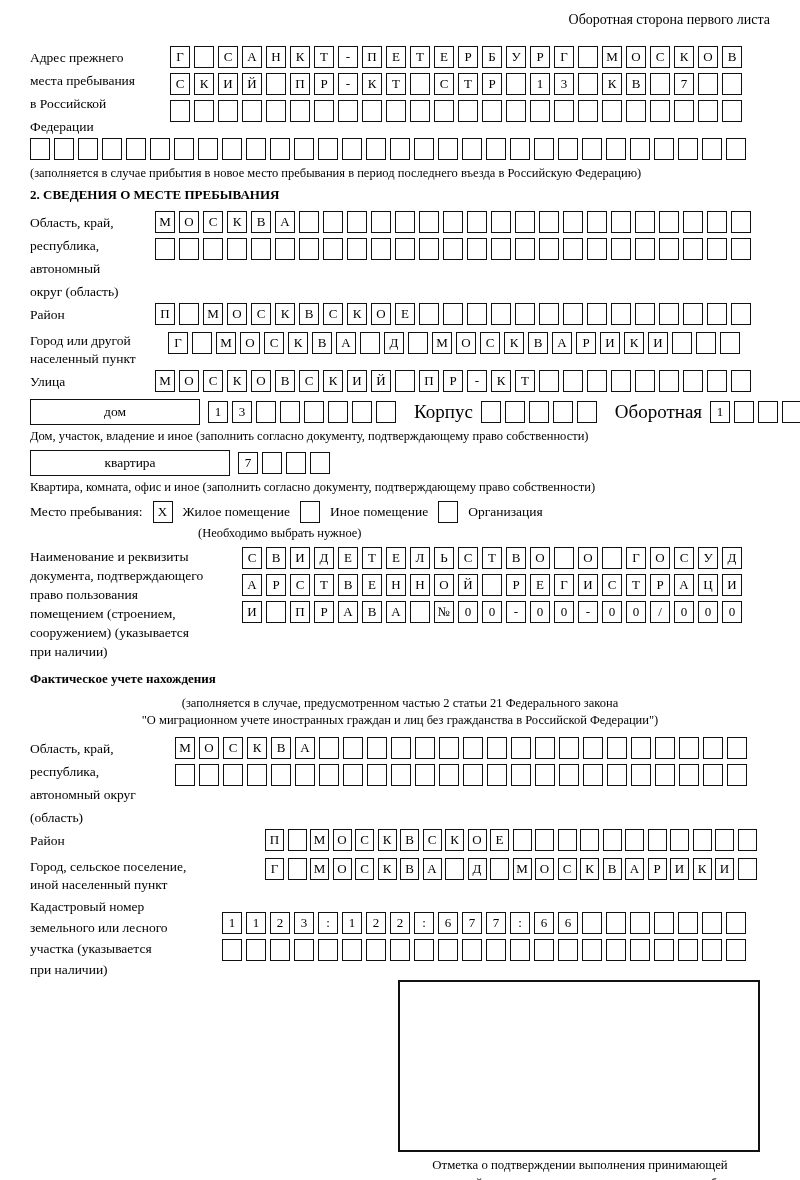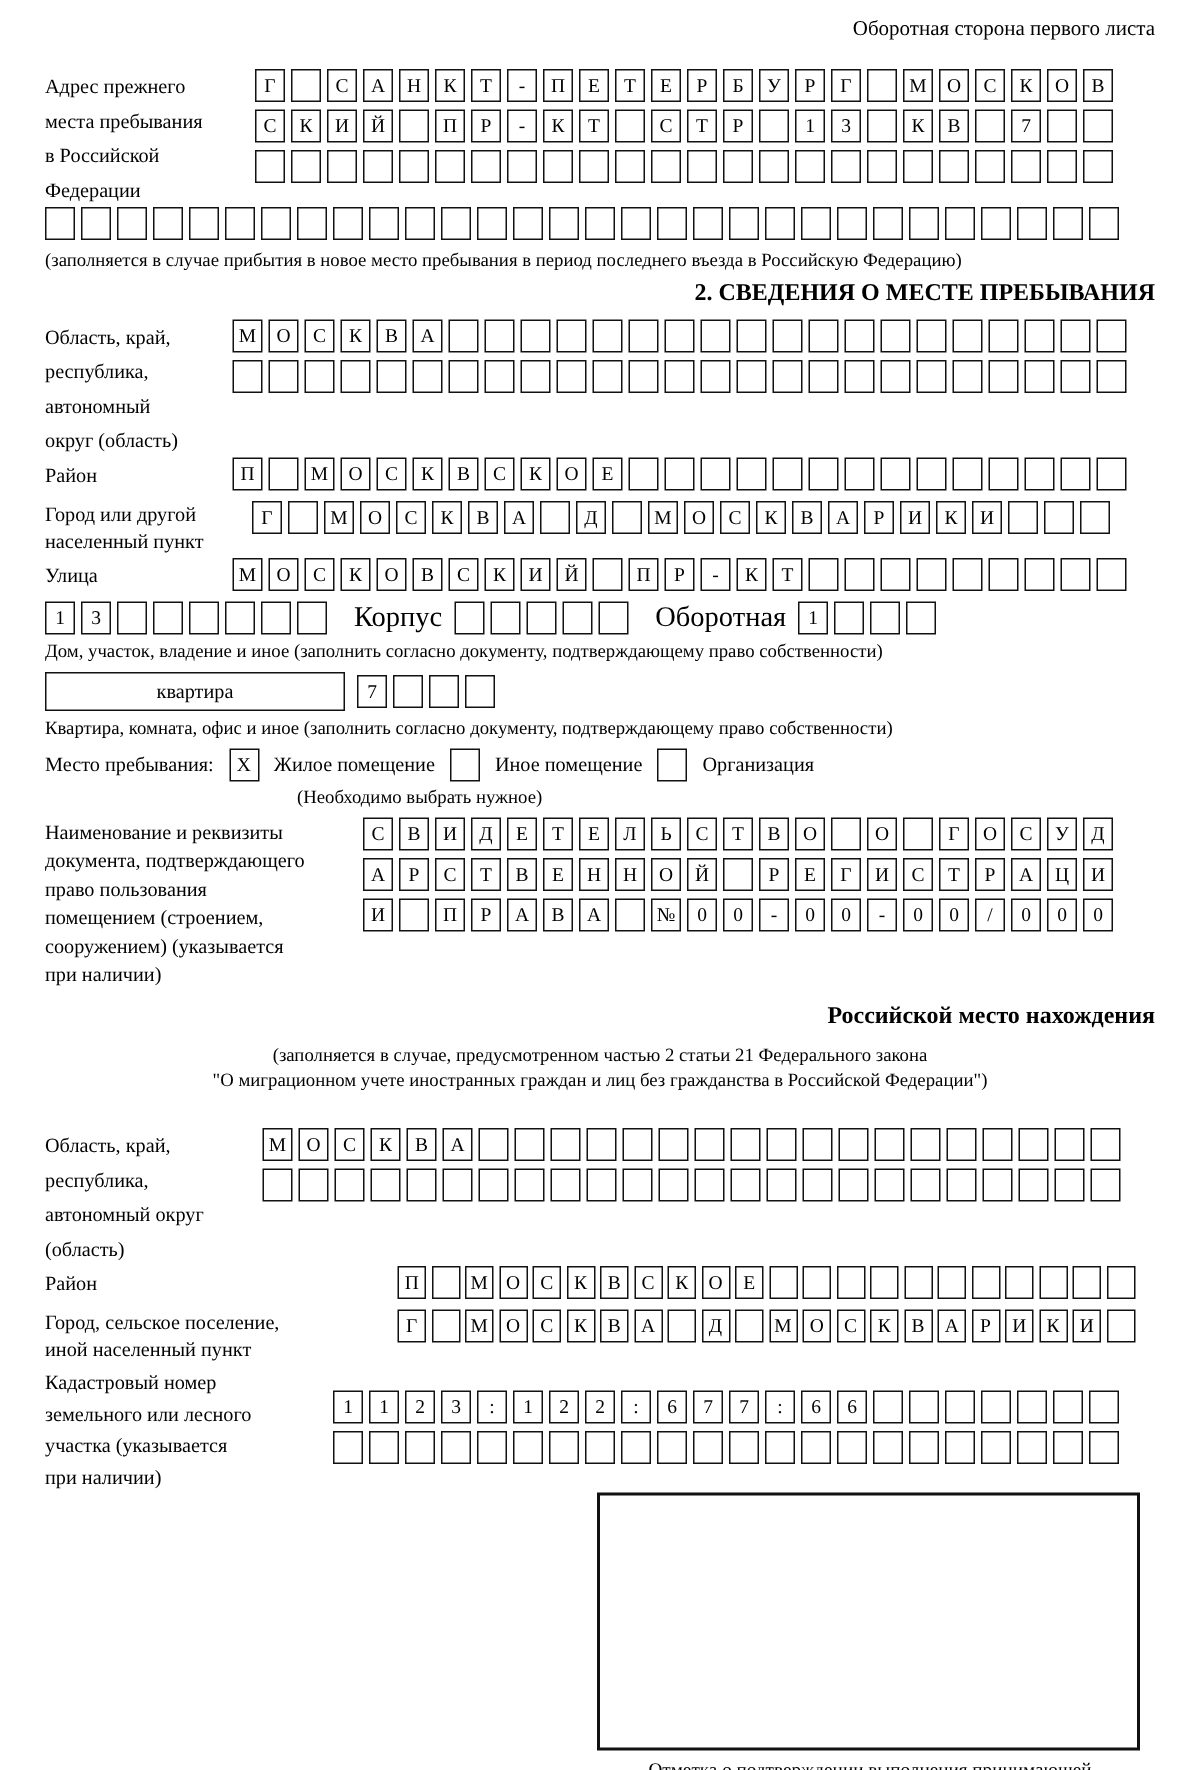--- a/index.html
+++ b/index.html
@@ -11,32 +11,32 @@
   .w140{width:140px;} .w125{width:125px;} .w138{width:138px;}
   .w212{width:212px;} .w145{width:145px;} .w235{width:235px;} .w192{width:192px;}
   .rows{flex:1;min-width:0;}
   .cellrow{display:flex;margin-bottom:5px;}
   .cell{flex:none;width:20px;height:22px;box-sizing:border-box;border:1.6px solid #111;
         margin-right:4px;display:flex;align-items:center;justify-content:center;
         font-size:13px;font-family:"Liberation Serif",serif;}
   .tight .cell{width:19px;margin-right:3.5px;}
   .note{font-size:12.5px;line-height:16px;margin:2px 0 6px 0;}
   .center{text-align:left;}
-  .title{font-size:16px;font-weight:bold;text-align:right;margin:4px 0 8px 0;}
+  .title{font-size:13px;font-weight:bold;text-align:left;margin:4px 0 8px 0;}
   .houserow{display:flex;align-items:center;margin-bottom:3px;}
   .namebox{box-sizing:border-box;border:1.6px solid #111;height:26px;display:flex;
            align-items:center;justify-content:center;font-size:13.5px;flex:none;margin-right:8px;}
   .nb170{width:170px;} .nb200{width:200px;}
   .inline-lbl{font-size:19px;margin:0 8px 0 14px;flex:none;}
   .stayrow{display:flex;align-items:center;font-size:13.5px;margin-top:4px;}
   .stayrow .cell{margin:0 10px;}
   .gap28{margin-left:28px;}
   .staynote{font-size:12.5px;margin:3px 0 6px 168px;}
   .docblock .lbl{line-height:19px;}
-  .finenote{font-size:12.5px;line-height:17px;text-align:center;margin-bottom:23px;}
+  .finenote{font-size:12.5px;line-height:17px;text-align:center;margin-bottom:8px;}
   .stampbox{margin-left:368px;width:362px;height:172px;border:2px solid #111;box-sizing:border-box;}
   .stampcaption{margin-left:350px;width:400px;text-align:center;font-size:12.8px;line-height:18px;margin-top:4px;} .mb2{margin-bottom:2px;}
 </style>
 </head>
 <body>
 
 <div class="page">
 
   <div class="hdr-note">Оборотная сторона первого листа</div>
 
@@ -305,20 +305,21 @@
         <div class="cell"></div>
         <div class="cell"></div>
         <div class="cell"></div>
         <div class="cell"></div>
         <div class="cell"></div>
         <div class="cell"></div>
       </div>
   </div>
 
   <div class="houserow">
+    <div class="namebox nb170">дом</div>
     <div class="cellrow" style="margin-bottom:0;">
         <div class="cell">1</div>
         <div class="cell">3</div>
         <div class="cell"></div>
         <div class="cell"></div>
         <div class="cell"></div>
         <div class="cell"></div>
         <div class="cell"></div>
         <div class="cell"></div>
       </div>
@@ -430,21 +431,21 @@
           <div class="cell">0</div>
           <div class="cell">0</div>
           <div class="cell">/</div>
           <div class="cell">0</div>
           <div class="cell">0</div>
           <div class="cell">0</div>
         </div>
     </div>
   </div>
 
-  <div class="title" style="margin-top:10px;">Российской место нахождения</div>
+  <div class="title" style="margin-top:10px;">Фактическое учете нахождения</div>
   <div class="finenote">(заполняется в случае, предусмотренном частью 2 статьи 21 Федерального закона<br>"О миграционном учете иностранных граждан и лиц без гражданства в Российской Федерации")</div>
 
   <div class="flexrow">
     <div class="lbl w145">Область, край,<br>республика,<br>автономный округ<br>(область)</div>
     <div class="rows">
       <div class="cellrow">
           <div class="cell">М</div>
           <div class="cell">О</div>
           <div class="cell">С</div>
           <div class="cell">К</div>

